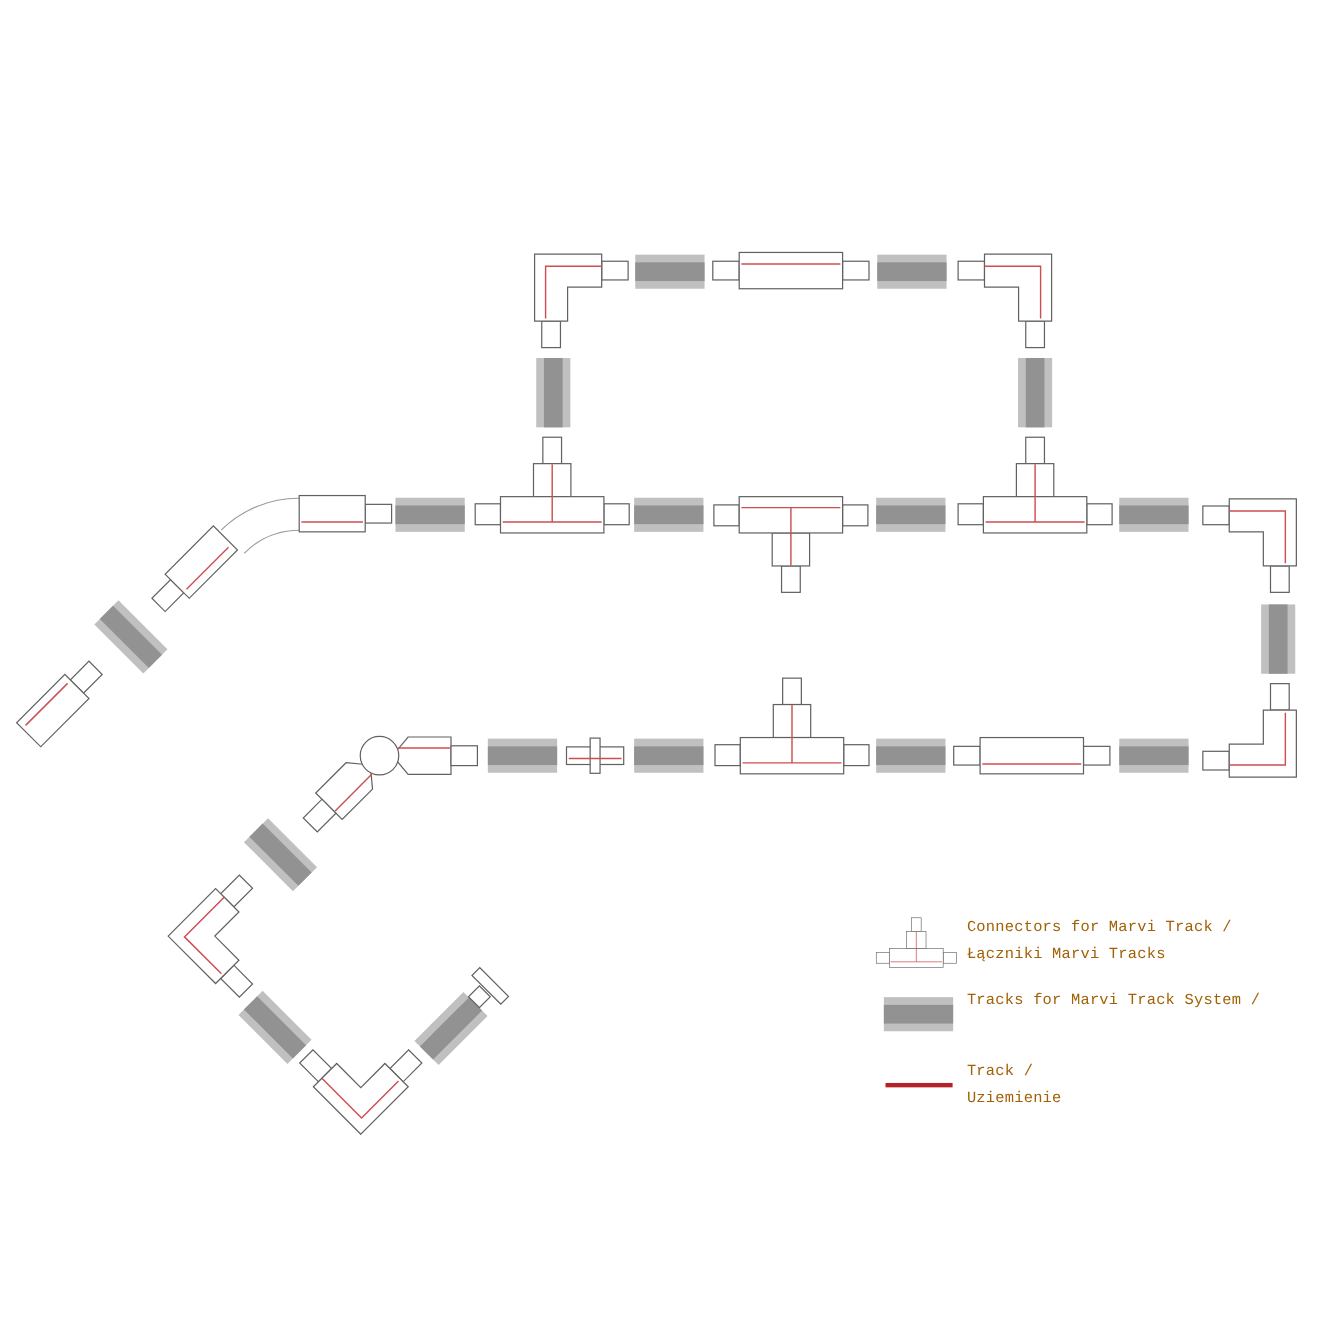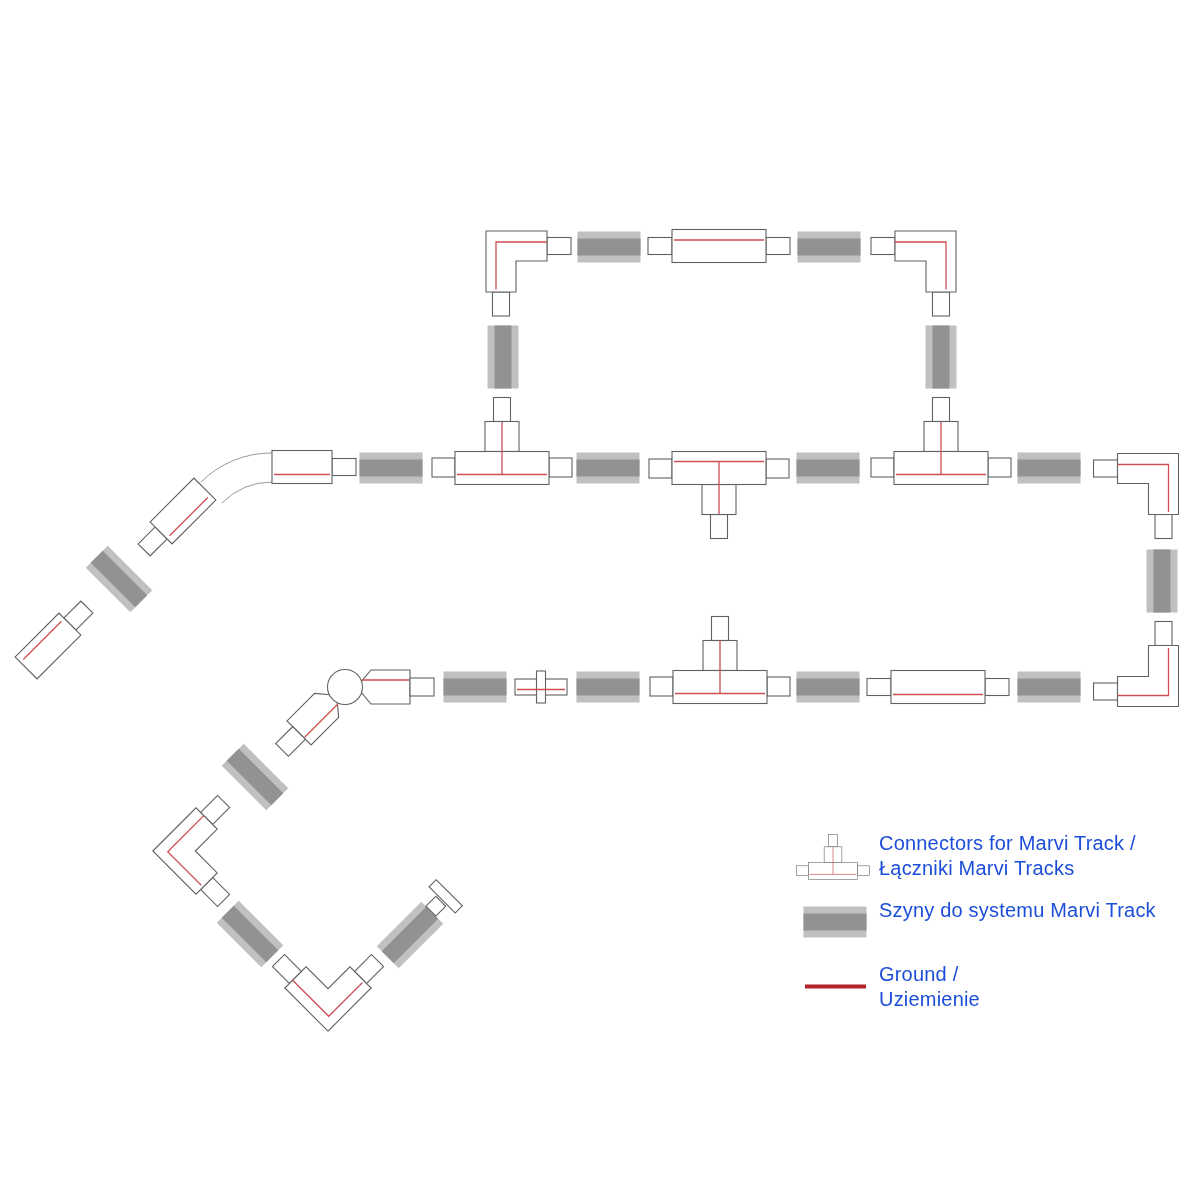--- a/index.html
+++ b/index.html
@@ -3,21 +3,21 @@
 <meta charset="utf-8">
 <title>Marvi Track System Diagram</title>
 <style>
   html,body{margin:0;padding:0;background:#ffffff;}
   .stage{
     position:relative;width:1200px;height:1200px;background:#ffffff;
     overflow:hidden;font-family:"Liberation Sans",sans-serif;
   }
   #diagram{position:absolute;left:0;top:0;width:1200px;height:1200px;}
   .legend{position:absolute;left:0;top:0;width:1200px;height:1200px;pointer-events:none;}
-  .legend-row{position:absolute;left:879px;color:#1d4ed8;font-size:20px;line-height:24.5px;font-weight:400;letter-spacing:0.2px;white-space:nowrap;}
+  .legend-row{position:absolute;left:879px;color:#a16207;font-size:14px;line-height:24.5px;font-weight:400;letter-spacing:0.2px;white-space:nowrap;font-family:Liberation Mono, monospace;}
   .row-1{top:831px;}
   .row-2{top:898px;}
   .row-3{top:962px;}
 </style>
 </head>
 <body>
 
 <div class="stage">
 
   <svg id="diagram" viewBox="0 0 1200 1200" xmlns="http://www.w3.org/2000/svg">
@@ -249,21 +249,21 @@
         <rect x="-30.5" y="-2" width="61" height="4" fill="#b52329"></rect>
       </g>
     </svg>
 
   <div class="legend">
     <div class="legend-row row-1">
       <div>Connectors for Marvi Track /</div>
       <div>Łączniki Marvi Tracks</div>
     </div>
     <div class="legend-row row-2">
-      <div>Szyny do systemu Marvi Track</div>
+      <div>Tracks for Marvi Track System /</div>
     </div>
     <div class="legend-row row-3">
-      <div>Ground /</div>
+      <div>Track /</div>
       <div>Uziemienie</div>
     </div>
   </div>
 
 </div>
 
 </body></html>

